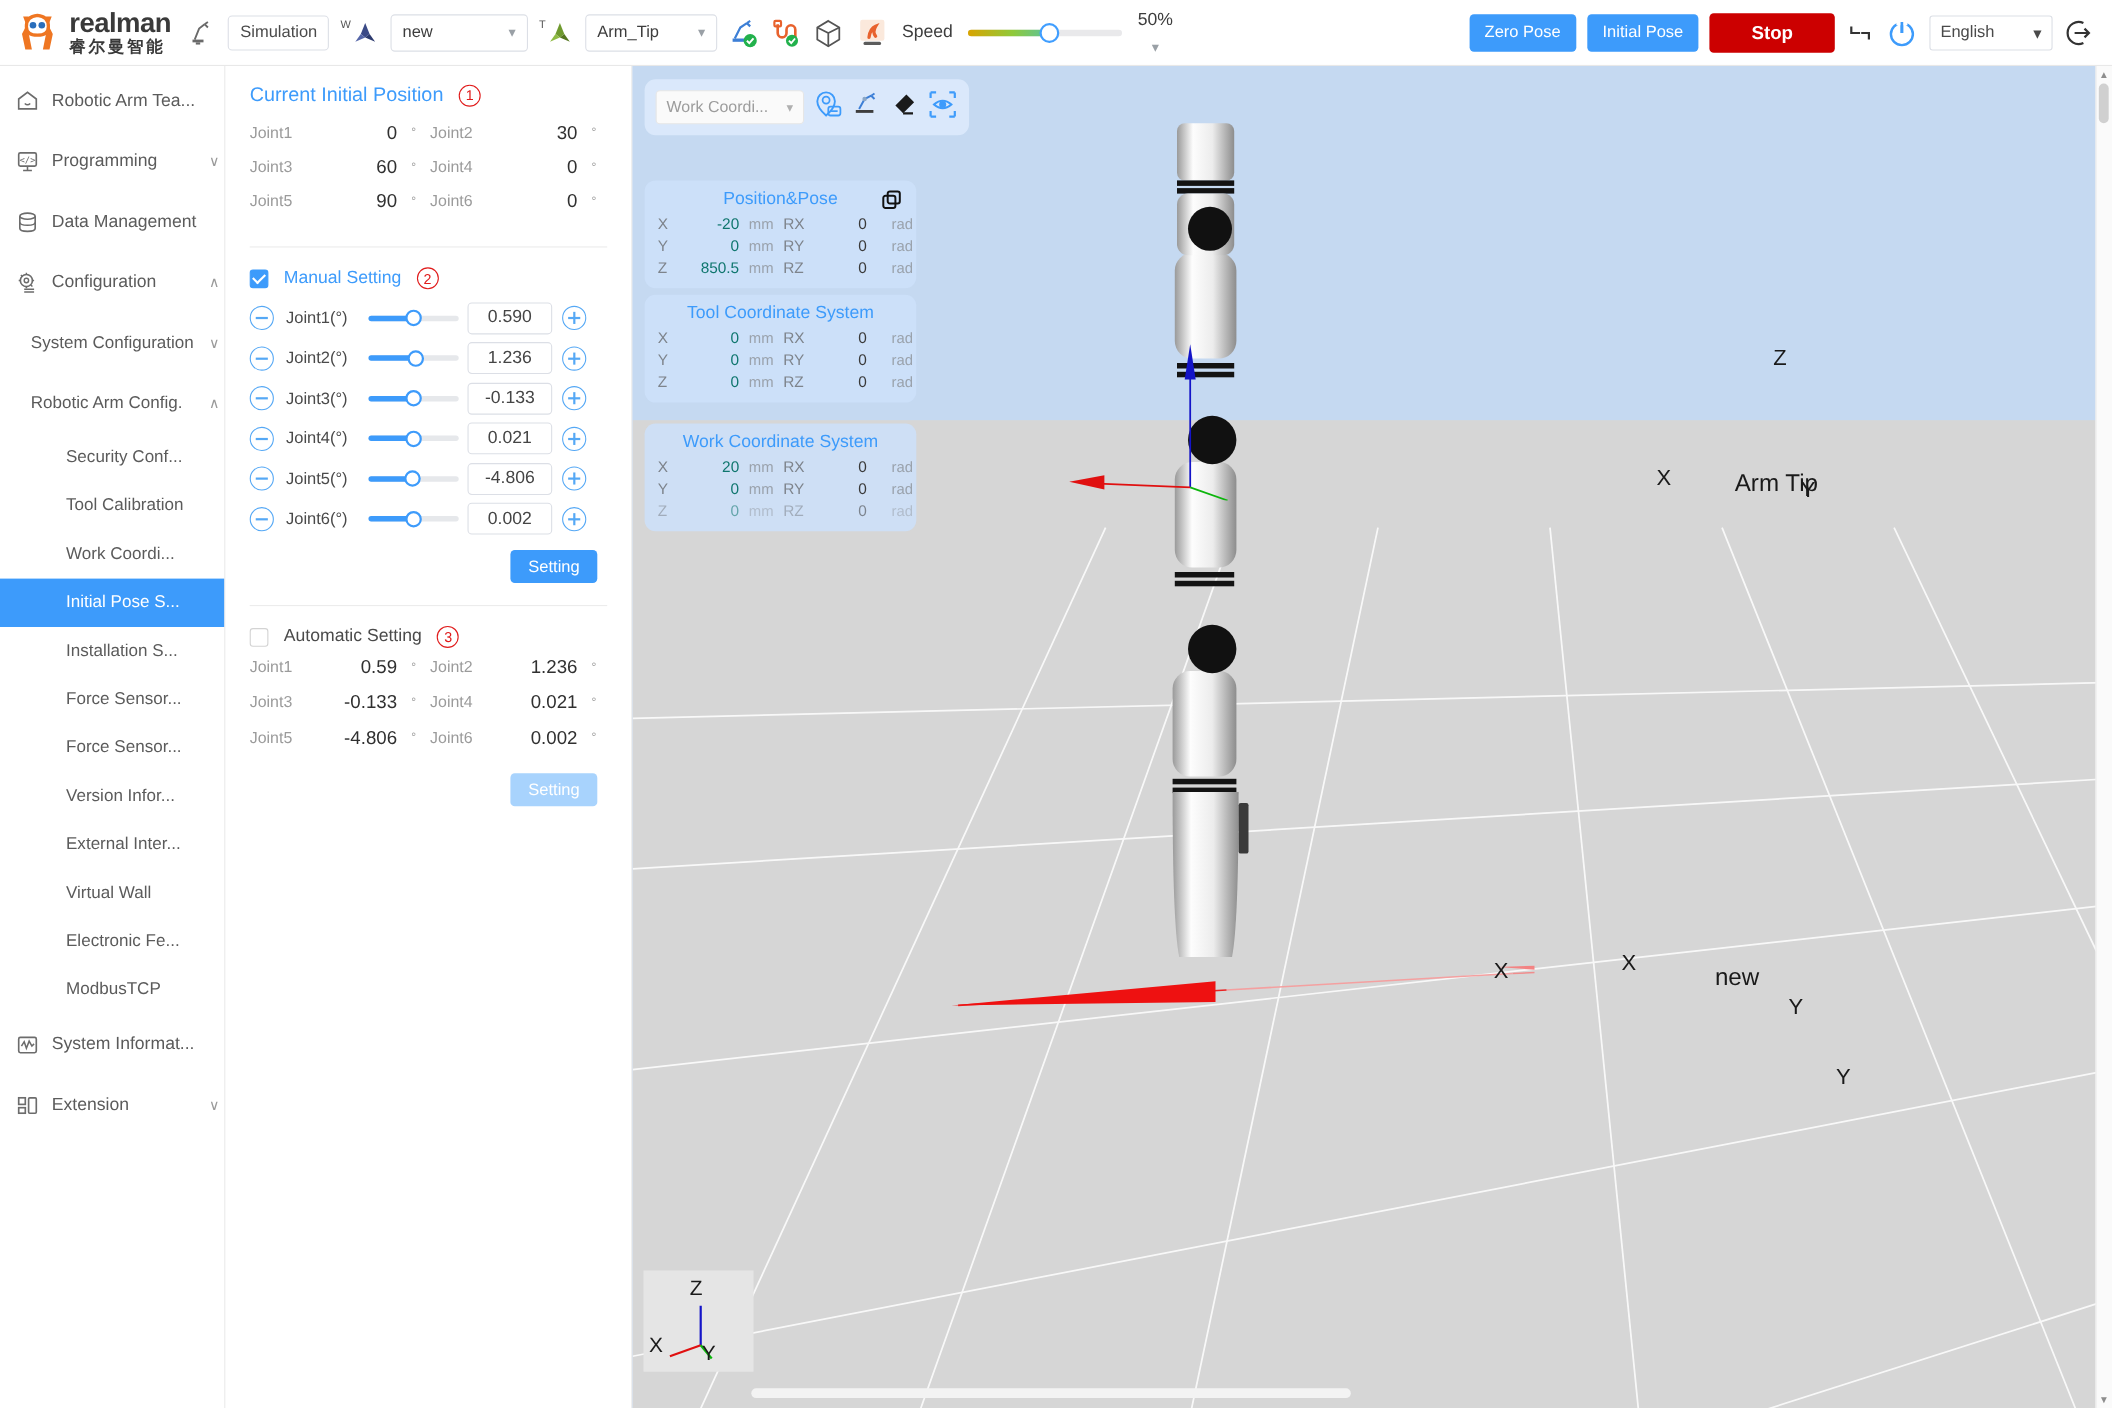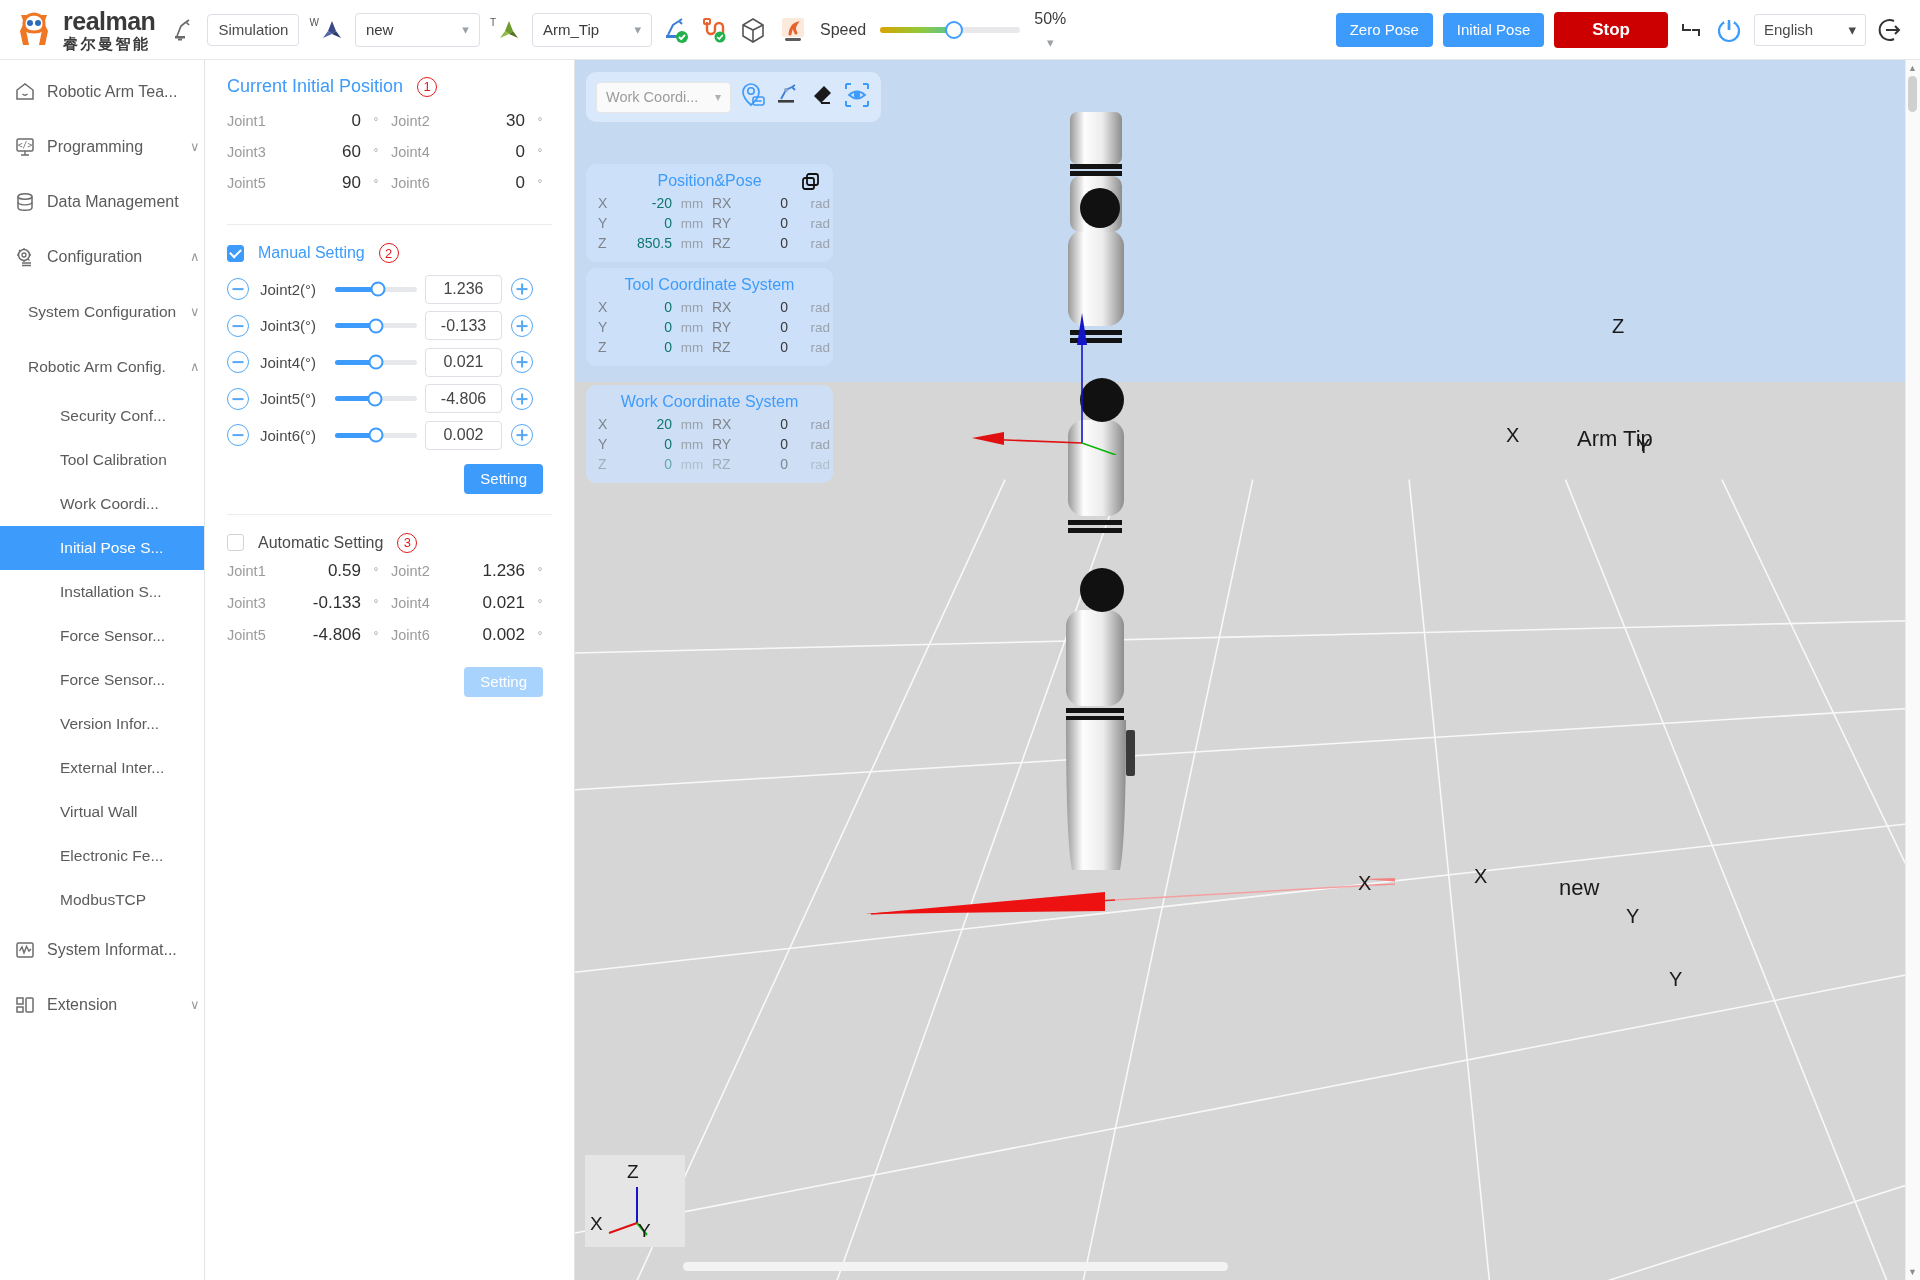--- a/index.html
+++ b/index.html
@@ -14,21 +14,21 @@
   .topbar {
     height: 60px; min-height: 60px;
     display: flex; align-items: center;
     background: #fff; border-bottom: 1px solid #e8e8e8;
     padding: 0 14px; gap: 10px;
   }
   .logo-wrap { display: flex; align-items: center; gap: 9px; padding-right: 6px; }
   .logo-mark { width: 40px; height: 40px; flex: 0 0 40px; }
   .logo-text { display: flex; flex-direction: column; justify-content: center; line-height: 1; }
   .logo-en { font-size: 25px; font-weight: bold; color: #3a3a3a; letter-spacing: -0.5px; }
-  .logo-cn { font-size: 15px; font-weight: bold; color: #3a3a3a; letter-spacing: 2.5px; margin-top: 2px; }
+  .logo-cn { font-size: 15px; font-weight: bold; color: #3a3a3a; letter-spacing: 2.5px; margin-top: 2px; font-family: Liberation Serif, serif; }
 
   .tb-icon { display: inline-flex; align-items: center; justify-content: center; flex: none; }
   .sim-box {
     border: 1px solid #dcdfe6; border-radius: 4px; background: #fff;
     height: 32px; padding: 0 10px; display: flex; align-items: center;
     font-size: 15px; color: #4a4a4a;
   }
   .sel {
     border: 1px solid #dcdfe6; border-radius: 4px; background: #fff;
     height: 34px; display: flex; align-items: center; justify-content: space-between;
@@ -529,20 +529,30 @@
 
       <div class="hr"></div>
 
       <div class="checkline">
         <span class="cbx on"></span>
         <span class="chk-lbl-on">Manual Setting</span>
         <span class="circnum">2</span>
       </div>
 
       <div>
+        <div class="srow">
+          <span class="rndbtn"></span>
+          <span class="slabel">Joint1(°)</span>
+          <span class="strack">
+              <span class="sfill"></span>
+              <span class="sknob"></span>
+            </span>
+          <input class="num" value="0.590" style="">
+          <span class="rndbtn plus"></span>
+        </div>
         <div class="srow">
           <span class="rndbtn"></span>
           <span class="slabel">Joint2(°)</span>
           <span class="strack">
               <span class="sfill" style="width:53%"></span>
               <span class="sknob" style="left:53%"></span>
             </span>
           <input class="num" value="1.236" style="">
           <span class="rndbtn plus"></span>
         </div>

